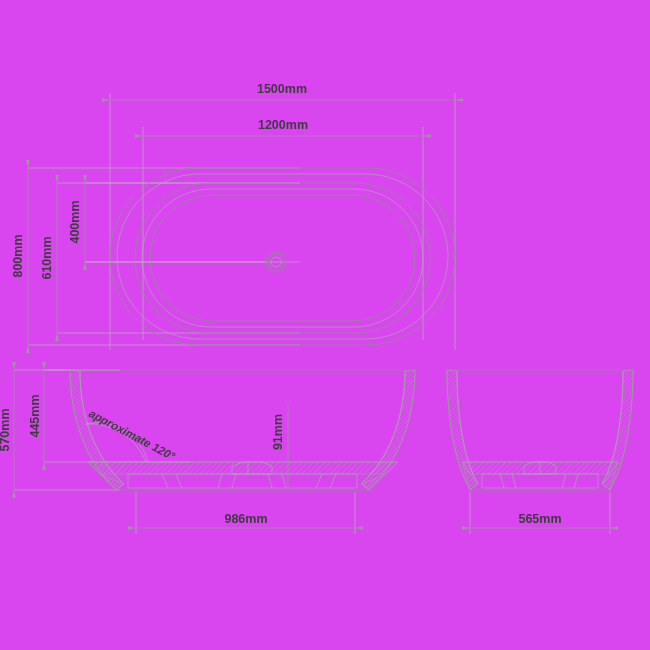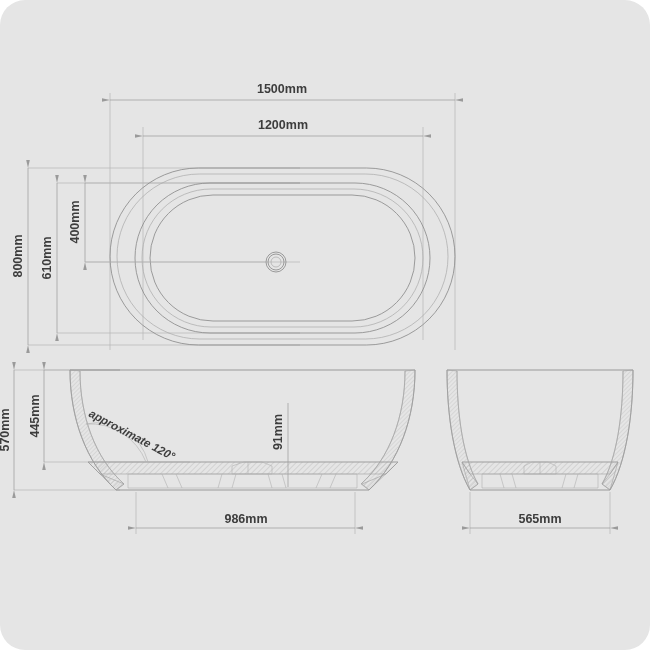--- a/index.html
+++ b/index.html
@@ -11,22 +11,21 @@
   body {
     width: 650px;
     height: 650px;
     font-family: "Liberation Sans", sans-serif;
     overflow: hidden;
   }
   #drawing-root {
     position: relative;
     width: 650px;
     height: 650px;
-    background: #e5e5e5;
-    border-radius: 25px;
+    background: #d946ef;
   }
   svg.cad {
     display: block;
     width: 650px;
     height: 650px;
   }
   text {
     font-family: "Liberation Sans", sans-serif;
     fill: #3a3a3a;
   }

